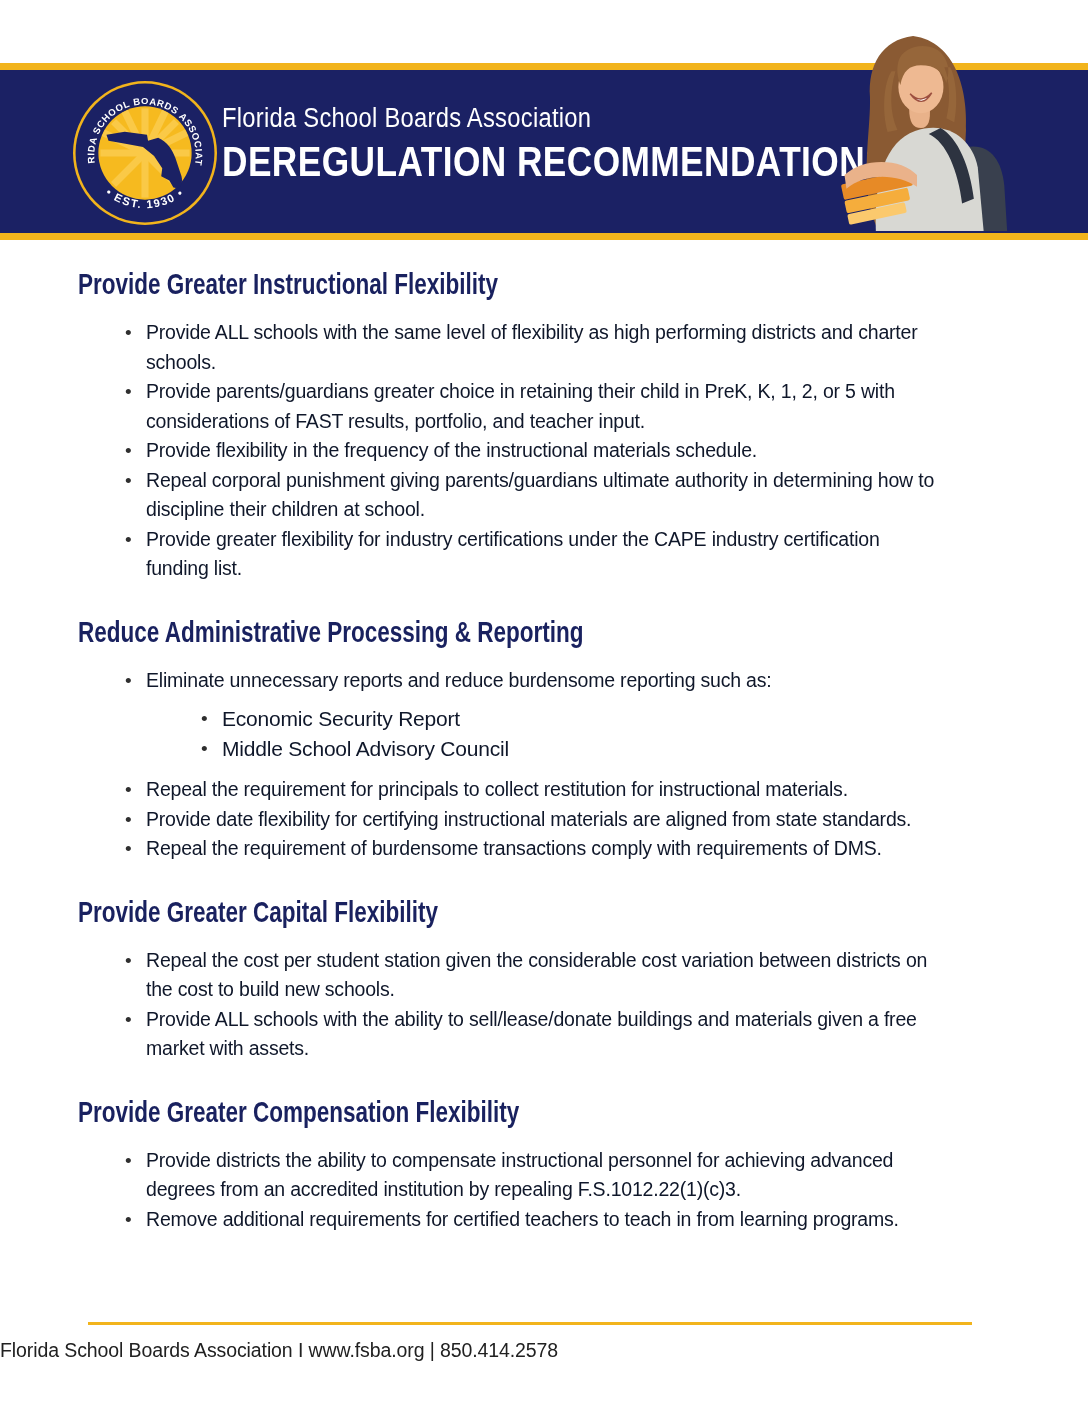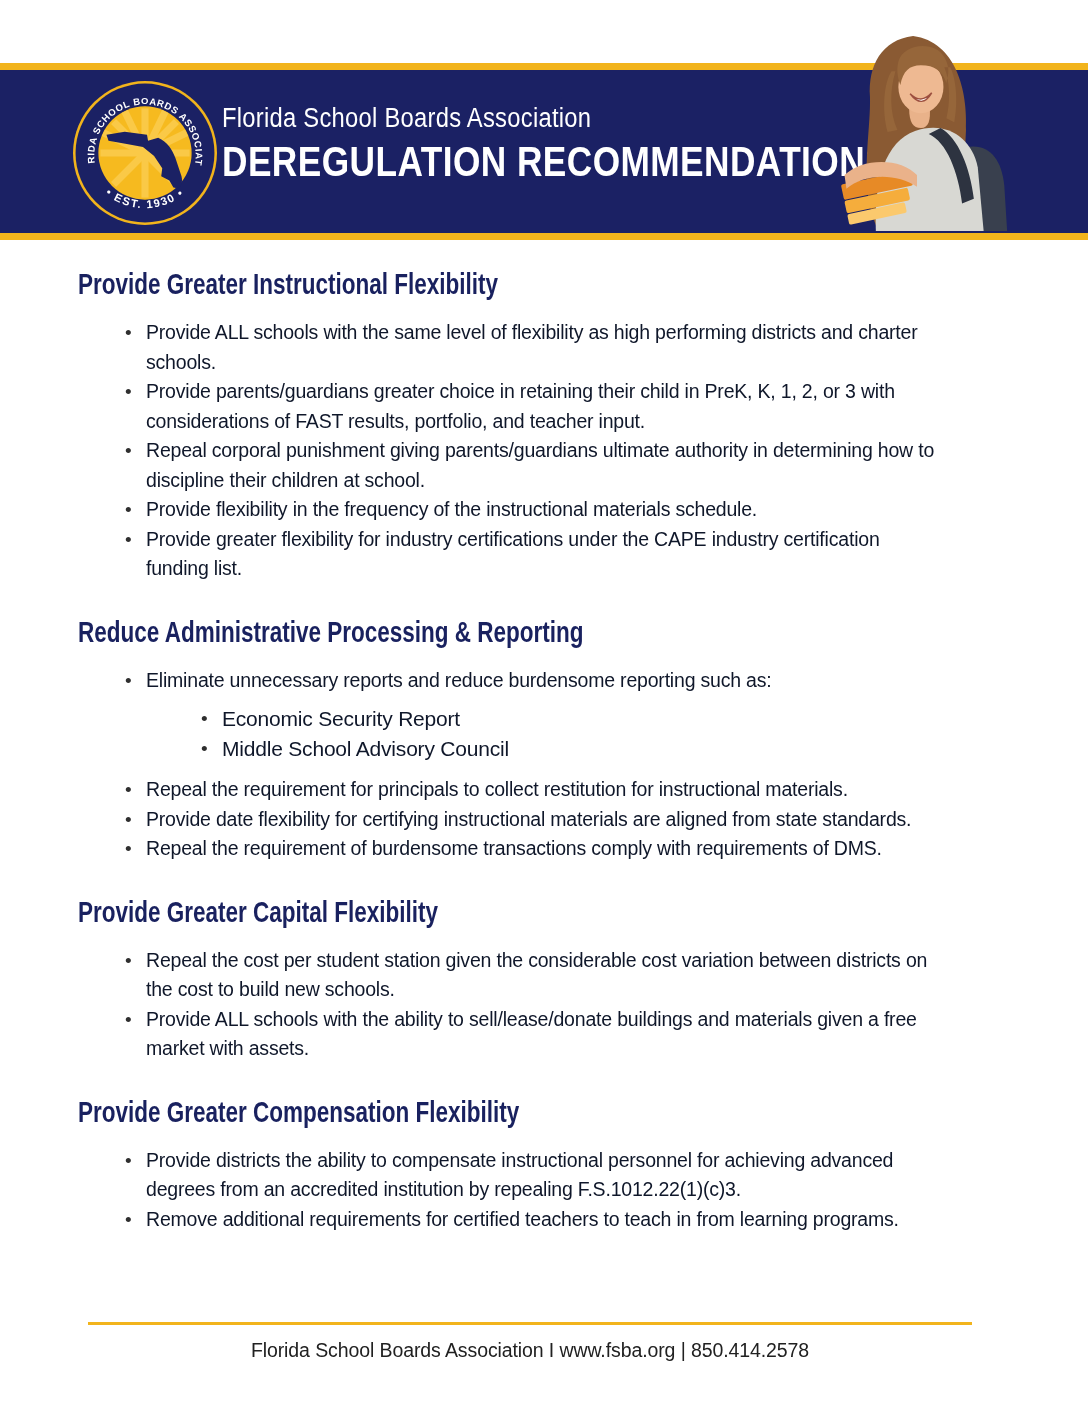--- a/index.html
+++ b/index.html
@@ -42,21 +42,21 @@
     position:relative;padding-left:22px;margin:0;
     font-size:19.5px;line-height:29.5px;letter-spacing:-0.2px;color:#0f172a;
   }
   ul.bullets li::before{
     content:"\2022";position:absolute;left:1px;top:0;font-size:19px;color:#2f2f2f;
   }
   ul.sub{list-style:none;margin:9px 0 12px 0;padding:0 0 0 54px;}
   ul.sub li{position:relative;padding-left:22px;font-size:21px;line-height:29.5px;}
   ul.sub li::before{content:"\2022";position:absolute;left:1px;top:0;font-size:19px;}
   
-  .footer{position:absolute;top:1322px;left:0;width:1060px;text-align:center;}
+  .footer{position:absolute;top:1322px;left:0;width:1060px;text-align:left;}
   .footer-rule{width:884px;height:3px;margin:0 auto;background:#f2b41c;}
   .footer-text{margin-top:14px;font-size:19.5px;color:#212121;letter-spacing:-0.1px;}
 </style>
 </head>
 <body>
 
 <div class="page">
 
   <div class="header">
     <div class="band"></div>
@@ -123,23 +123,23 @@
   </div>
 
   <div class="main">
 
     <section>
       <h2 class="section-title">
         <span class="condense">Provide Greater Instructional Flexibility</span>
       </h2>
       <ul class="bullets">
         <li>Provide ALL schools with the same level of flexibility as high performing districts and charter schools.</li>
-        <li>Provide parents/guardians greater choice in retaining their child in PreK, K, 1, 2, or 3 with considerations of FAST results, portfolio, and teacher input.</li>
+        <li>Provide parents/guardians greater choice in retaining their child in PreK, K, 1, 2, or 5 with considerations of FAST results, portfolio, and teacher input.</li>
+        <li>Provide flexibility in the frequency of the instructional materials schedule.</li>
         <li>Repeal corporal punishment giving parents/guardians ultimate authority in determining how to discipline their children at school.</li>
-        <li>Provide flexibility in the frequency of the instructional materials schedule.</li>
         <li>Provide greater flexibility for industry certifications under the CAPE industry certification funding list.</li>
       </ul>
     </section>
 
     <section>
       <h2 class="section-title">
         <span class="condense">Reduce Administrative Processing &amp; Reporting</span>
       </h2>
       <ul class="bullets">
         <li>

